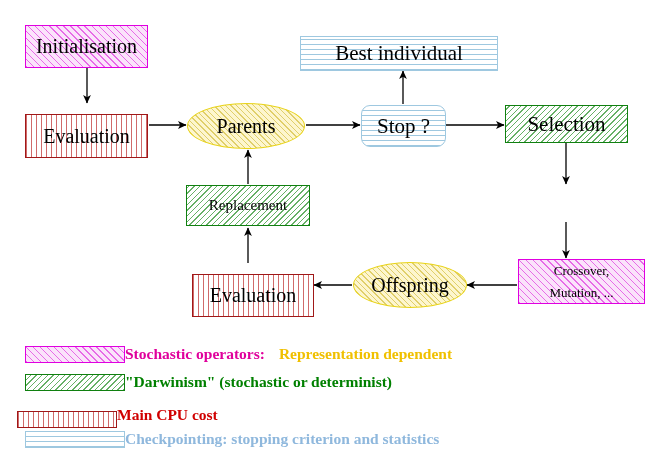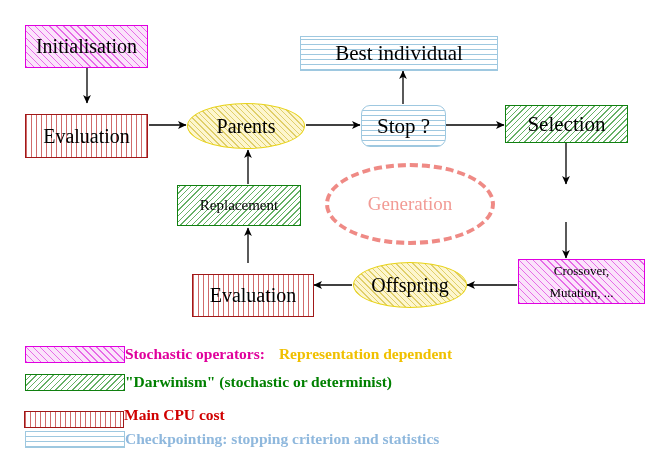--- a/index.html
+++ b/index.html
@@ -167,41 +167,38 @@
   </div>
 
   <div class="node ellipse-yellow" style="left:353px; top:262px; width:114px; height:46px; font-size:20px;">
     <span class="label">Offspring</span>
   </div>
 
   <div class="node box-red" style="left:192px; top:264px; width:122px; height:43px; font-size:20px;">
     <span class="label">Evaluation</span>
   </div>
 
-  <div class="node box-green" style="left:177px; top:185px; width:124px; height:41px; font-size:15px;">
+  <div class="node box-green" style="left:186px; top:185px; width:124px; height:41px; font-size:15px;">
     <span class="label">Replacement</span>
   </div>
 
-  <div class="node ellipse-dashed" style="left:325px; top:163px; width:170px; height:82px; font-size:19px; z-index:1;">
-    <span class="label">Generation</span>
-  </div>
 
   <div class="legend-row" style="left:25px; top:345px;">
     <span class="swatch box-magenta"></span>
     <span class="legend-text">
       <span style="color:#e0009c;">Stochastic operators:</span><span class="seg2" style="color:#f0c000;">Representation dependent</span>
     </span>
   </div>
 
   <div class="legend-row" style="left:25px; top:373px;">
     <span class="swatch box-green"></span>
     <span class="legend-text" style="color:#008000;">"Darwinism" (stochastic or determinist)</span>
   </div>
 
-  <div class="legend-row" style="left:24px; top:401px;text-align:right;">
+  <div class="legend-row" style="left:17px; top:401px;text-align:right;">
     <span class="swatch box-red"></span>
     <span class="legend-text" style="color:#d00000;">Main CPU cost</span>
   </div>
 
   <div class="legend-row" style="left:25px; top:430px;">
     <span class="swatch box-blue"></span>
     <span class="legend-text" style="color:#8fb8dd;">Checkpointing: stopping criterion and statistics</span>
   </div>
 
 </div>

